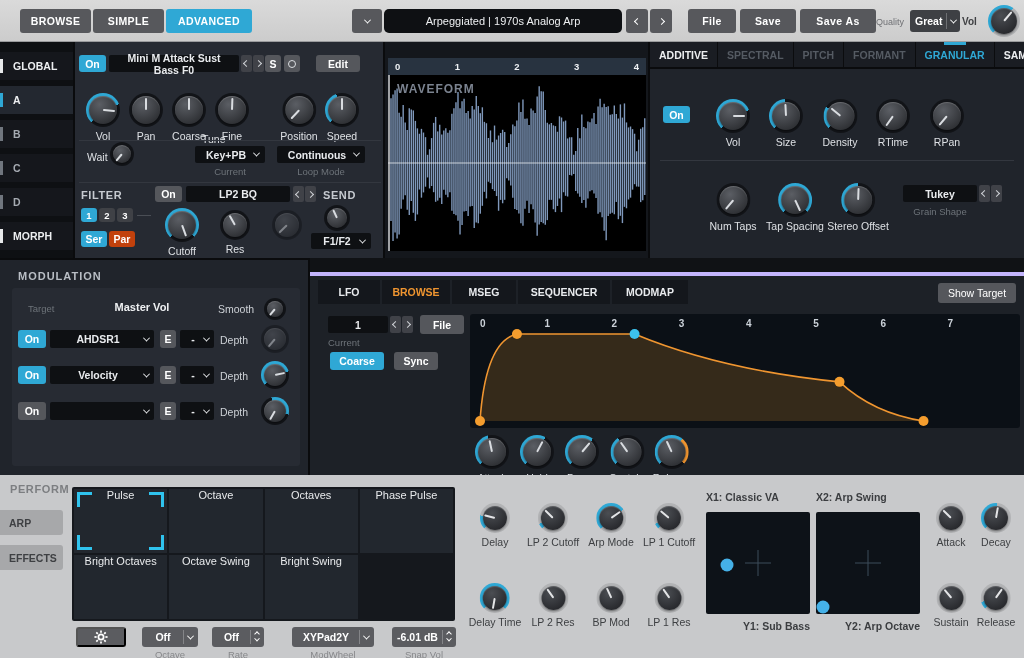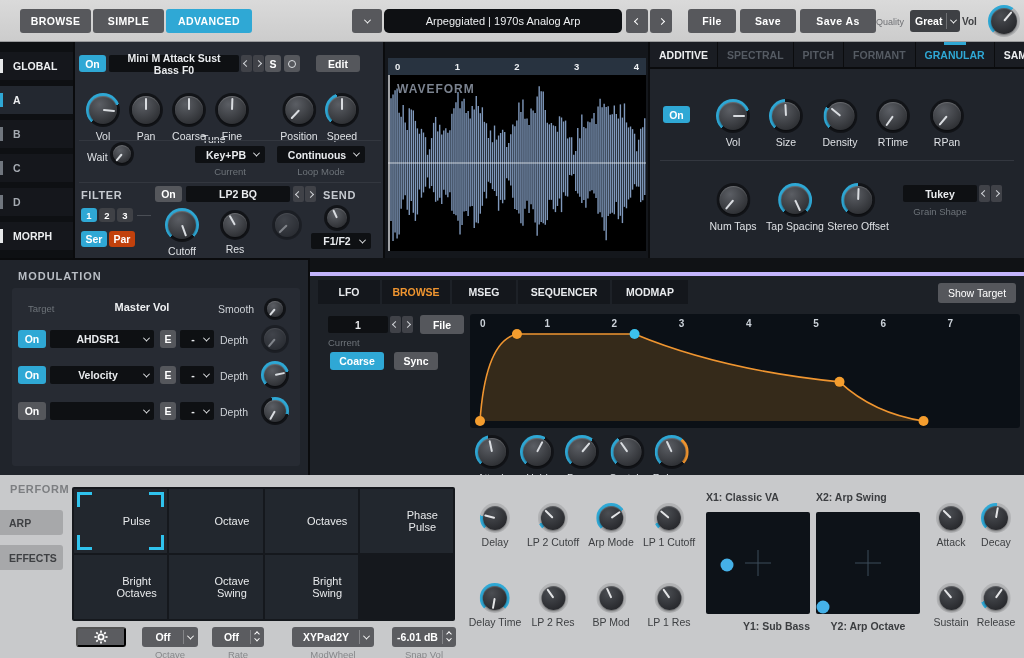--- a/index.html
+++ b/index.html
@@ -91,21 +91,21 @@
   .mtabs{position:absolute;left:8px;top:4px;display:flex;gap:2px;}
   .mtab{height:24px;background:#14171c;color:#e9ebee;font-size:10.5px;font-weight:bold;display:flex;align-items:center;justify-content:center;padding:0 13px;}
   .mtab.active{color:var(--orange);}
   .env-svg{position:absolute;left:160px;top:38px;width:550px;height:114px;background:#0b1016;border-radius:3px;}
 
   
   .perform{position:absolute;left:0;top:475px;width:1024px;height:183px;background:#c8c9cb;}
   .pf-title{position:absolute;left:10px;top:8px;font-size:11px;font-weight:bold;letter-spacing:.6px;color:#7c7e81;}
   .pf-menu{position:absolute;left:0;width:63px;height:25px;background:#a7a8aa;color:#3e4043;font-size:10.5px;font-weight:bold;display:flex;align-items:center;padding-left:9px;border-radius:0 3px 3px 0;}
   .pads{position:absolute;left:72px;top:12px;width:383px;height:134px;background:#15181d;border-radius:2px;display:grid;grid-template-columns:repeat(4,1fr);grid-template-rows:repeat(2,1fr);gap:2px;padding:2px;}
-  .pad{background:#22272e;color:#e8eaec;font-size:11px;display:flex;align-items:center;justify-content:center;position:relative;text-align:center;padding-left:32px;}
+  .pad{background:#22272e;color:#e8eaec;font-size:11px;display:flex;justify-content:center;position:relative;text-align:center;}
   .cnr{position:absolute;width:15px;height:15px;border:0 solid #2fc3ee;}
   .cnr.tl{top:3px;left:3px;border-top-width:3px;border-left-width:3px;}
   .cnr.tr{top:3px;right:3px;border-top-width:3px;border-right-width:3px;}
   .cnr.bl{bottom:3px;left:3px;border-bottom-width:3px;border-left-width:3px;}
   .cnr.br{bottom:3px;right:3px;border-bottom-width:3px;border-right-width:3px;}
   .pctl{position:absolute;top:152px;height:20px;background:#5b5c60;border-radius:3px;color:#fff;font-size:10.5px;font-weight:bold;display:flex;align-items:center;padding:0 5px;gap:4px;}
   .pctl .val{flex:1;text-align:center;}
   .pctl-label{position:absolute;top:174px;font-size:9.5px;color:#86878a;text-align:center;}
   .xylabel{position:absolute;font-size:10.5px;font-weight:bold;color:#3b3d40;}
   .xypad{position:absolute;top:37px;width:104px;height:102px;background:#0d1218;border-radius:2px;}
@@ -705,21 +705,21 @@
 
   <span class="xylabel" style="left:706px;top:16px">X1: Classic VA</span>
   <div class="xypad" style="left:706px">
         <div class="xydot" style="left: 20%; top: 52%; background: rgb(69, 177, 232);"></div>
       </div>
   <span class="xylabel" style="left:706px;top:145px;width:104px;text-align:right">Y1: Sub Bass</span>
   <span class="xylabel" style="left:816px;top:16px">X2: Arp Swing</span>
   <div class="xypad" style="left:816px">
         <div class="xydot" style="left: 7%; top: 93%; background: rgb(69, 177, 232);"></div>
       </div>
-  <span class="xylabel" style="left:816px;top:145px;width:104px;text-align:center">Y2: Arp Octave</span>
+  <span class="xylabel" style="left:816px;top:145px;width:104px;text-align:right">Y2: Arp Octave</span>
 
   <div class="kunit lt" style="left:951px;top:28px">
         <div class="knob k-light k30" style="--p:-45deg"></div>
         <div class="klabel">Attack</div>
       </div>
   <div class="kunit lt" style="left:996px;top:28px">
         <div class="knob k-light k30" style="--sw:140deg;--p:10deg"></div>
         <div class="klabel">Decay</div>
       </div>
   <div class="kunit lt" style="left:951px;top:108px">

